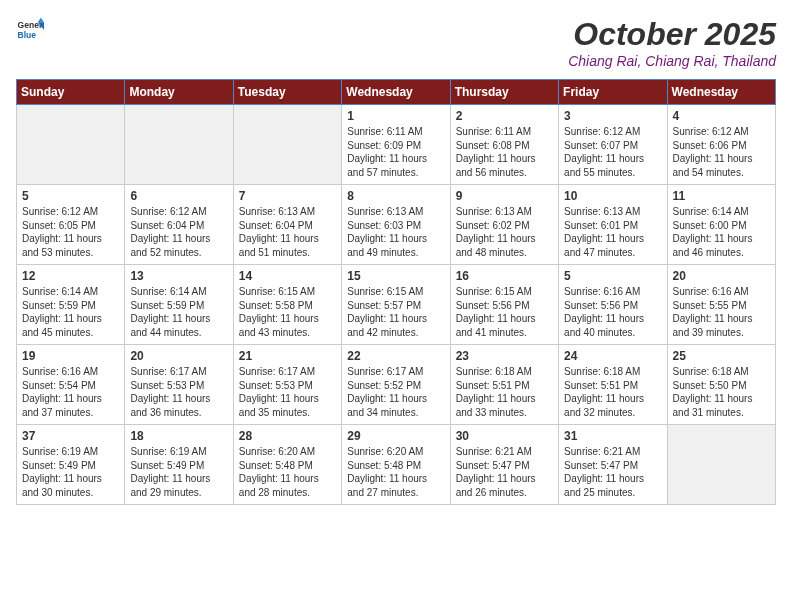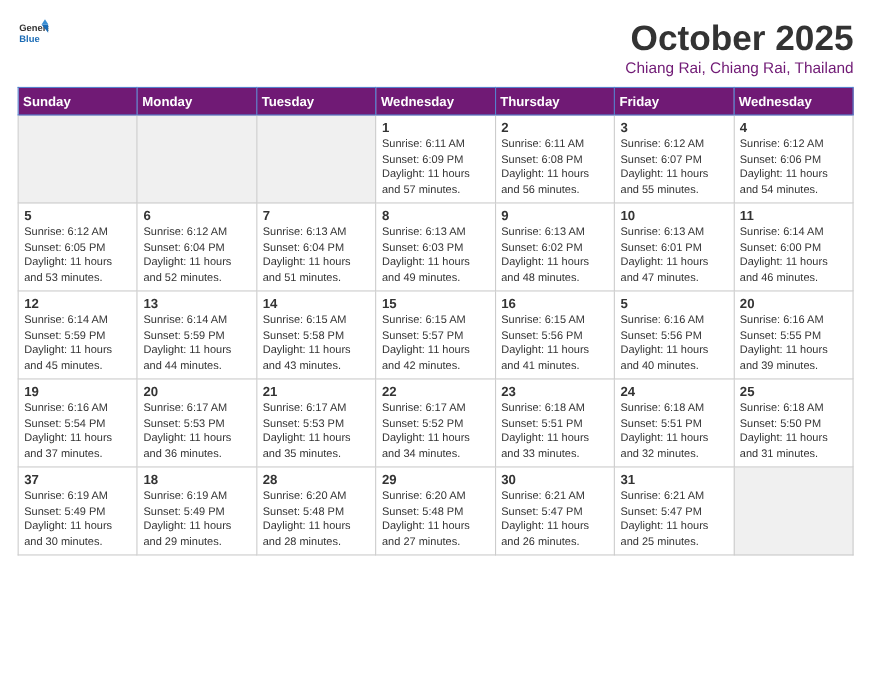--- a/index.html
+++ b/index.html
@@ -20,37 +20,38 @@
       display: flex;
       align-items: center;
       gap: 4px;
     }
     .logo-icon {
       width: 28px;
       height: 28px;
     }
     .title-section {
       text-align: right;
+      font-style: italic;
     }
     .main-title {
       font-size: 32px;
       font-weight: bold;
       color: #333;
     }
     .sub-title {
       font-size: 14px;
       color: #701a75;
     }
     table {
       width: 100%;
       border-collapse: collapse;
       table-layout: fixed;
     }
     th {
-      background-color: #701a75;
+      background-color: #7f1d1d;
       color: white;
       font-size: 12px;
       font-weight: bold;
       padding: 5px 4px;
       text-align: left;
       border: 1px solid #5580cc;
     }
     td {
       border: 1px solid #ccc;
       vertical-align: top;

